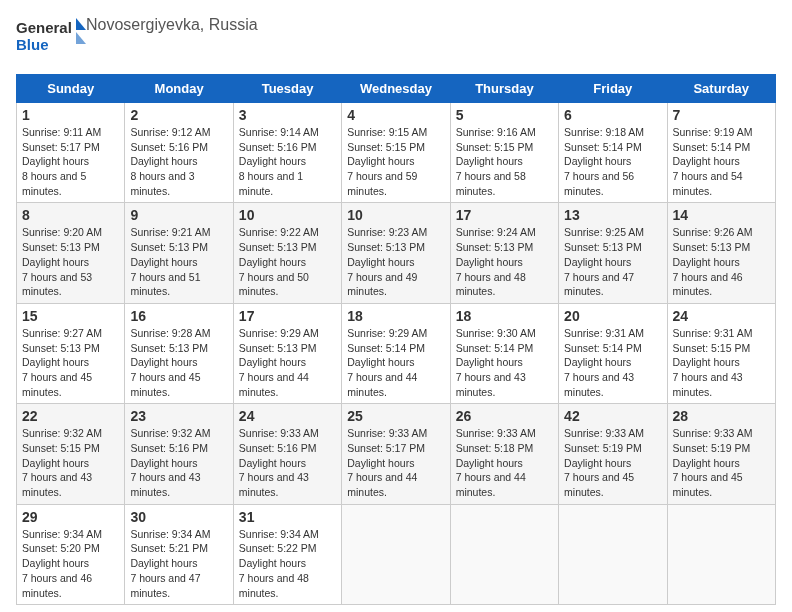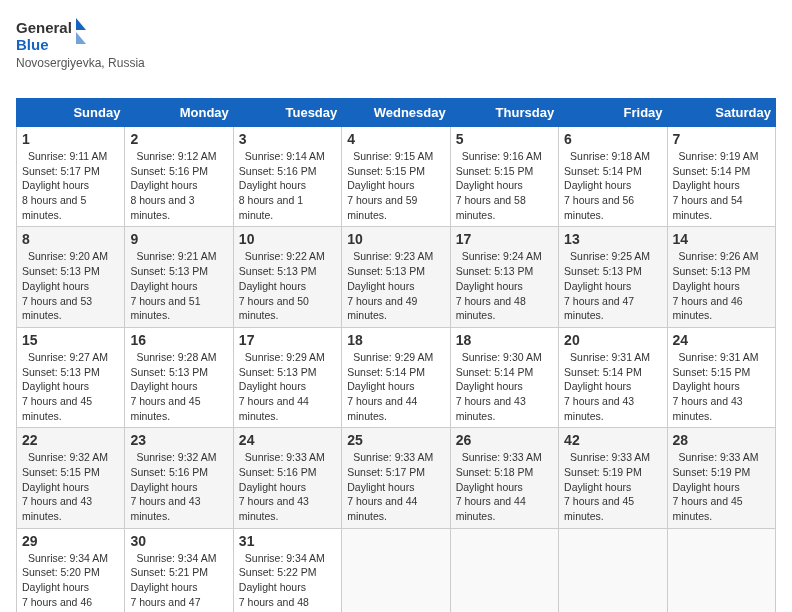--- a/index.html
+++ b/index.html
@@ -7,51 +7,50 @@
       font-family: Arial, sans-serif;
       background: #fff;
       width: 792px;
       min-height: 612px;
       padding: 16px;
     }
     .header {
       display: flex;
       justify-content: flex-start;
       align-items: flex-start;
-      margin-bottom: 28px;
-      flex-direction: column;
+      margin-bottom: 18px;
     }
     .logo {
       display: flex;
       align-items: center;
       gap: 4px;
     }
     .title-block {
       text-align: right;
     }
     .month-title {
       font-size: 32px;
       font-weight: bold;
       color: #333;
     }
     .subtitle {
-      font-size: 12px;
+      font-size: 16px;
       color: #555;
     }
     table {
       width: 100%;
       border-collapse: collapse;
       table-layout: fixed;
     }
     th {
       background-color: #1565c0;
       color: #fff;
       padding: 6px 4px;
       font-size: 13px;
-      text-align: right;
+      text-align: center;
       border: 1px solid #1565c0;
     }
     td {
       border: 1px solid #ccc;
       padding: 4px 5px;
       vertical-align: top;
       font-size: 11px;
       color: #333;
       background: #fff;
       min-height: 80px;
@@ -62,21 +61,20 @@
     }
     .day-num {
       font-size: 14px;
       font-weight: bold;
       display: block;
       margin-bottom: 2px;
     }
     .cell-text {
       font-size: 10.5px;
       line-height: 1.4;
-      margin-left: 6px;
     }
     td.empty {
       background: #f9f9f9;
     }
   </style>
 </head>
 <body>
 
 <div class="header">
   <div class="logo">

